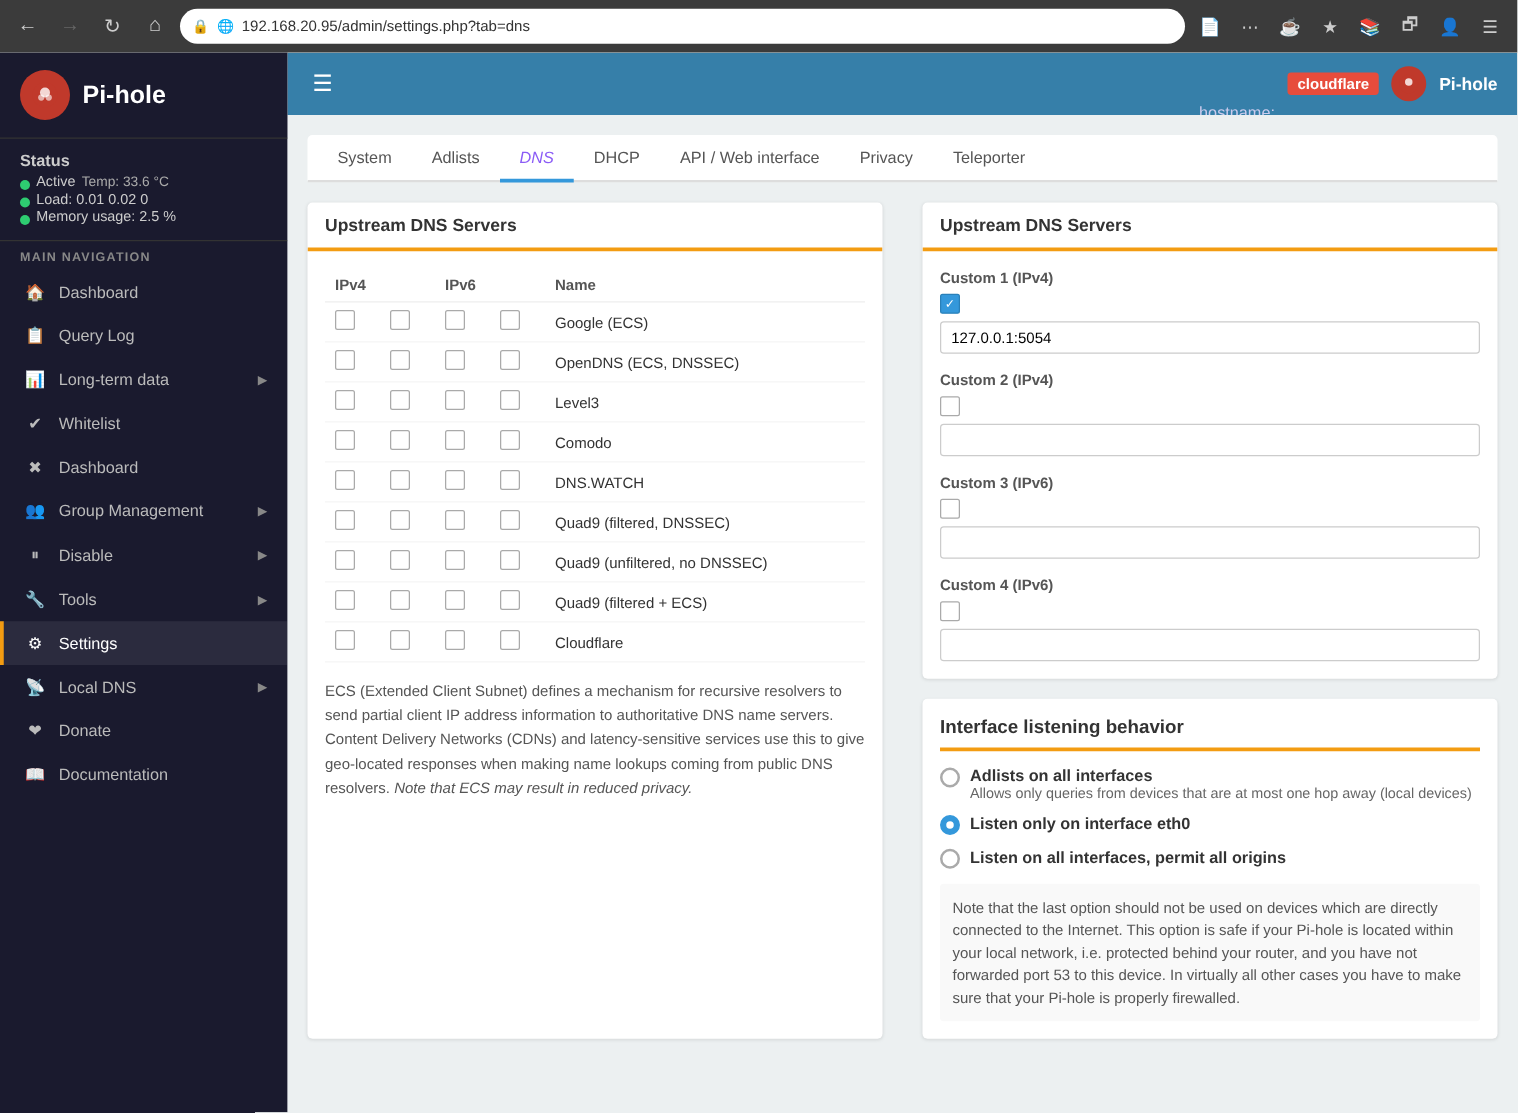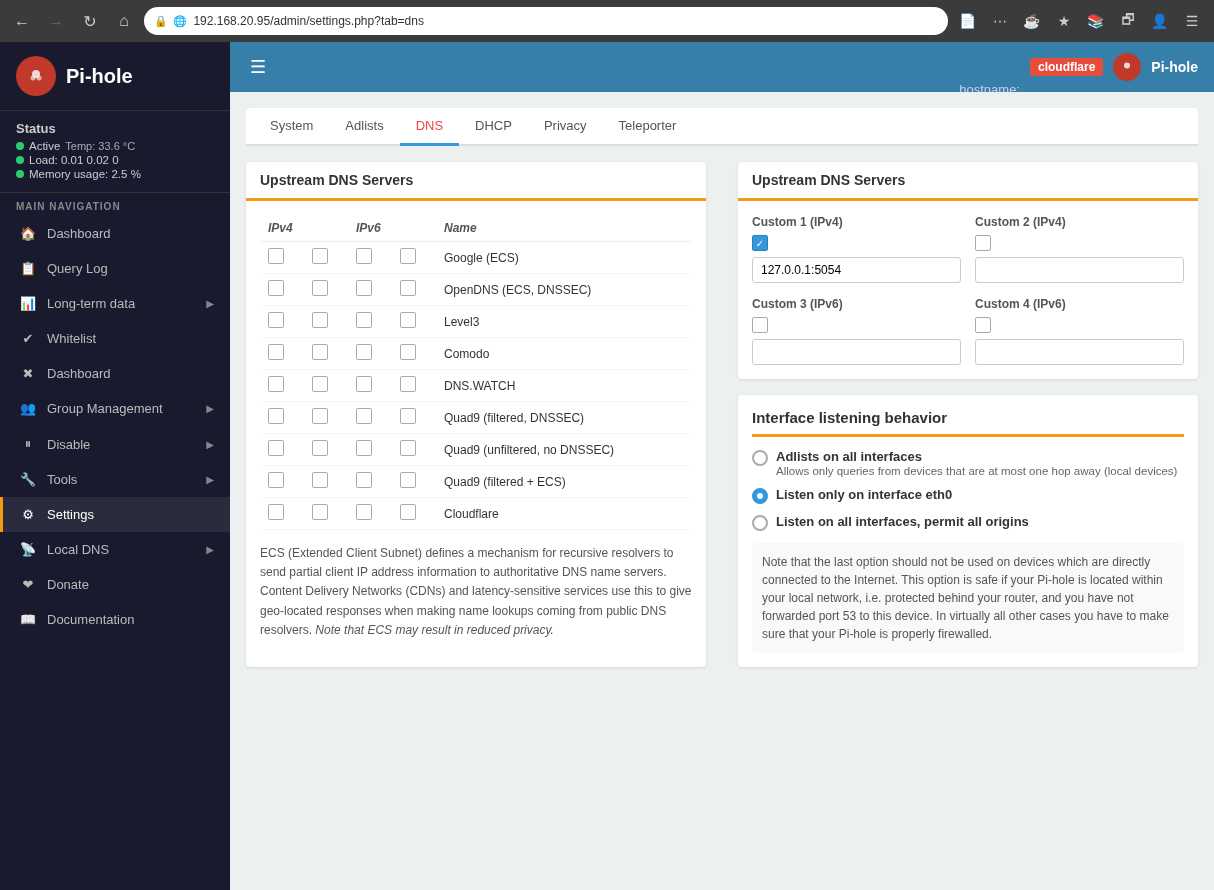--- a/index.html
+++ b/index.html
@@ -19,21 +19,21 @@
     
     .app { display: flex; flex: 1; overflow: hidden; }
 
     
     .sidebar { width: 230px; background: #1a1a2e; color: #ccc; display: flex; flex-direction: column; overflow-y: auto; flex-shrink: 0; }
     .sidebar-header { background: #1a1a2e; padding: 14px 16px; display: flex; align-items: center; gap: 10px; border-bottom: 1px solid #333; }
     .sidebar-logo { width: 40px; height: 40px; border-radius: 50%; background: #c0392b; display: flex; align-items: center; justify-content: center; }
     .sidebar-title { font-size: 20px; font-weight: bold; color: #fff; }
     .sidebar-status { padding: 10px 16px; font-size: 11.5px; border-bottom: 1px solid #333; }
     .sidebar-status .status-title { font-size: 13px; font-weight: bold; color: #ccc; margin-bottom: 4px; }
-    .status-line { display: flex; align-items: center; gap: 5px; margin-bottom: 2px; }
+    .status-line { display: flex; align-items: flex-end; gap: 5px; margin-bottom: 2px; }
     .dot-green { width: 8px; height: 8px; border-radius: 50%; background: #2ecc71; display: inline-block; }
     .sidebar-nav-label { padding: 8px 16px 4px; font-size: 10px; color: #888; text-transform: uppercase; letter-spacing: 1px; font-weight: bold; }
     .sidebar-item { display: flex; align-items: center; gap: 10px; padding: 10px 16px; color: #bbb; cursor: pointer; border-left: 3px solid transparent; }
     .sidebar-item.active { background: rgba(255,255,255,0.08); color: #fff; border-left-color: #f39c12; }
     .sidebar-item .item-icon { width: 18px; text-align: center; font-size: 13px; }
     .sidebar-item .item-label { flex: 1; font-size: 13px; }
     .sidebar-item .chevron { font-size: 10px; color: #888; }
 
     
     .main { flex: 1; display: flex; flex-direction: column; overflow: hidden; }
@@ -47,40 +47,40 @@
     .hostname-value { background: #e74c3c; color: #fff; padding: 2px 8px; border-radius: 3px; font-weight: bold; font-size: 12px; }
     .pihole-logo-small { width: 28px; height: 28px; border-radius: 50%; background: #c0392b; display: flex; align-items: center; justify-content: center; }
     .pihole-name { font-weight: bold; font-size: 14px; }
 
     
     .content { flex: 1; overflow-y: auto; padding: 16px; background: #ecf0f1; }
 
     
     .tab-bar { background: #fff; border-bottom: 2px solid #ddd; display: flex; padding: 0 8px; margin-bottom: 16px; border-radius: 4px 4px 0 0; align-items: center; }
     .tab { padding: 10px 16px; cursor: pointer; font-size: 13px; color: #555; border-bottom: 3px solid transparent; margin-bottom: -2px; }
-    .tab.active { color: #ef4444; border-bottom-color: #3498db; font-weight: 500; }
+    .tab.active { color: #8b5cf6; border-bottom-color: #3498db; font-weight: 500; font-style: italic; }
 
     
     .settings-grid { display: grid; grid-template-columns: 1fr 1fr; gap: 32px; }
 
     
     .card { background: #fff; border-radius: 4px; box-shadow: 0 1px 3px rgba(0,0,0,0.1); overflow: hidden; }
     .card-header { padding: 10px 14px; font-size: 14px; font-weight: bold; color: #333; border-bottom: 3px solid #f39c12; }
     .card-body { padding: 14px; }
 
     
     .dns-table { width: 100%; border-collapse: collapse; }
-    .dns-table th { text-align: left; padding: 6px 8px; font-size: 12px; font-weight: bold; color: #555; border-bottom: 1px solid #eee; font-style: italic; }
+    .dns-table th { text-align: left; padding: 6px 8px; font-size: 12px; font-weight: bold; color: #555; border-bottom: 1px solid #eee; }
     .dns-table td { padding: 6px 8px; border-bottom: 1px solid #f5f5f5; vertical-align: middle; }
     .dns-table td.name-col { font-size: 12px; color: #333; }
     .checkbox-checked { width: 16px; height: 16px; background: #3498db; border: 1px solid #2980b9; border-radius: 2px; display: inline-flex; align-items: center; justify-content: center; color: #fff; font-size: 10px; }
     .checkbox-unchecked { width: 16px; height: 16px; background: #fff; border: 1px solid #aaa; border-radius: 2px; display: inline-block; }
 
     
-    .custom-dns-grid { display: grid; grid-template-columns: 1fr 1fr; gap: 14px; }
+    .custom-dns-grid { display: grid; grid-template-columns: 1fr; gap: 14px; }
     .custom-dns-group { display: flex; flex-direction: column; gap: 6px; }
     .custom-dns-label { font-size: 12px; font-weight: bold; color: #555; }
     .custom-dns-input { border: 1px solid #ccc; border-radius: 3px; padding: 5px 8px; font-size: 12px; width: 100%; }
     .custom-dns-checkbox-row { display: flex; align-items: center; gap: 4px; }
     .listening-title { font-size: 15px; font-weight: bold; color: #333; border-bottom: 3px solid #f39c12; padding-bottom: 8px; margin-bottom: 12px; }
     .radio-option { display: flex; align-items: flex-start; gap: 8px; margin-bottom: 10px; }
     .radio-btn { width: 16px; height: 16px; border-radius: 50%; border: 2px solid #aaa; background: #fff; flex-shrink: 0; margin-top: 1px; cursor: pointer; }
     .radio-btn.checked { border-color: #3498db; background: #3498db; display: flex; align-items: center; justify-content: center; }
     .radio-btn.checked::after { content: ''; width: 6px; height: 6px; border-radius: 50%; background: #fff; }
     .radio-label-main { font-weight: bold; color: #333; }
@@ -224,20 +224,21 @@
       </div>
     </div>
 
     <div class="content">
 
       <div class="tab-bar">
         <div class="tab">System</div>
         <div class="tab">Adlists</div>
         <div class="tab active">DNS</div>
         <div class="tab">DHCP</div>
+        <div class="tab">API / Web interface</div>
         <div class="tab">Privacy</div>
         <div class="tab">Teleporter</div>
       </div>
 
       <div class="settings-grid">
 
         <div class="card">
           <div class="card-header">Upstream DNS Servers</div>
           <div class="card-body">
             <table class="dns-table">

